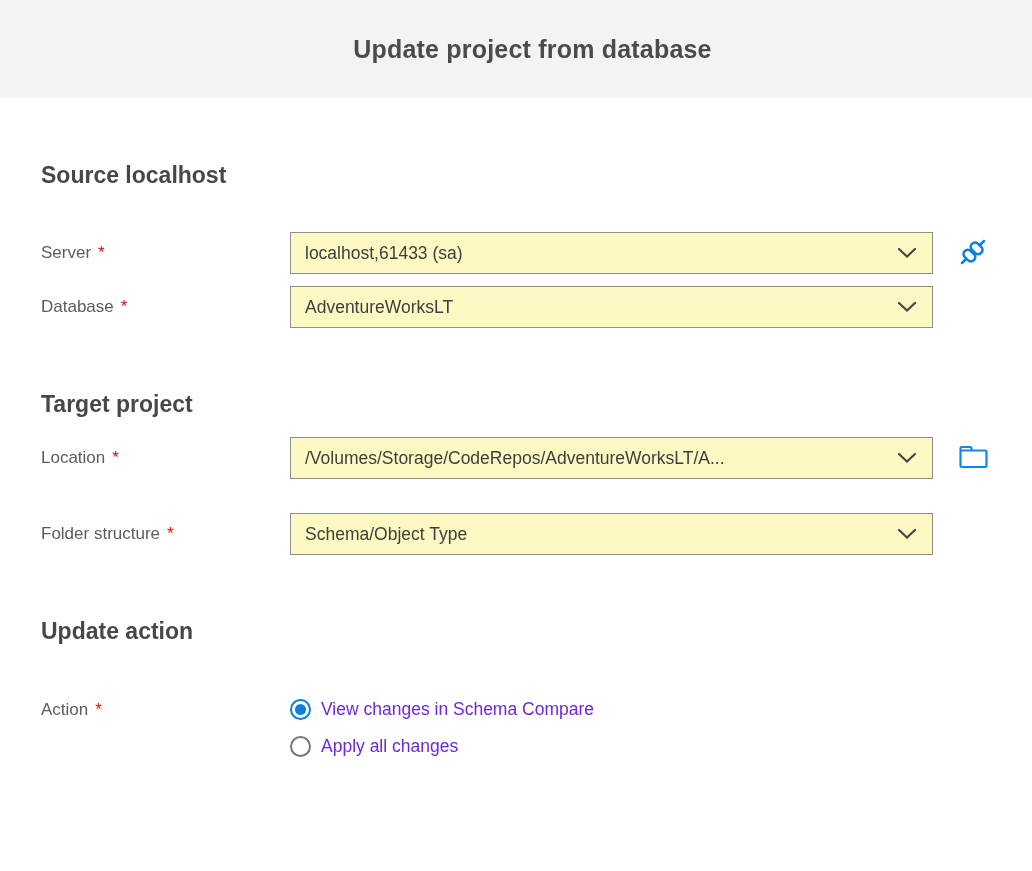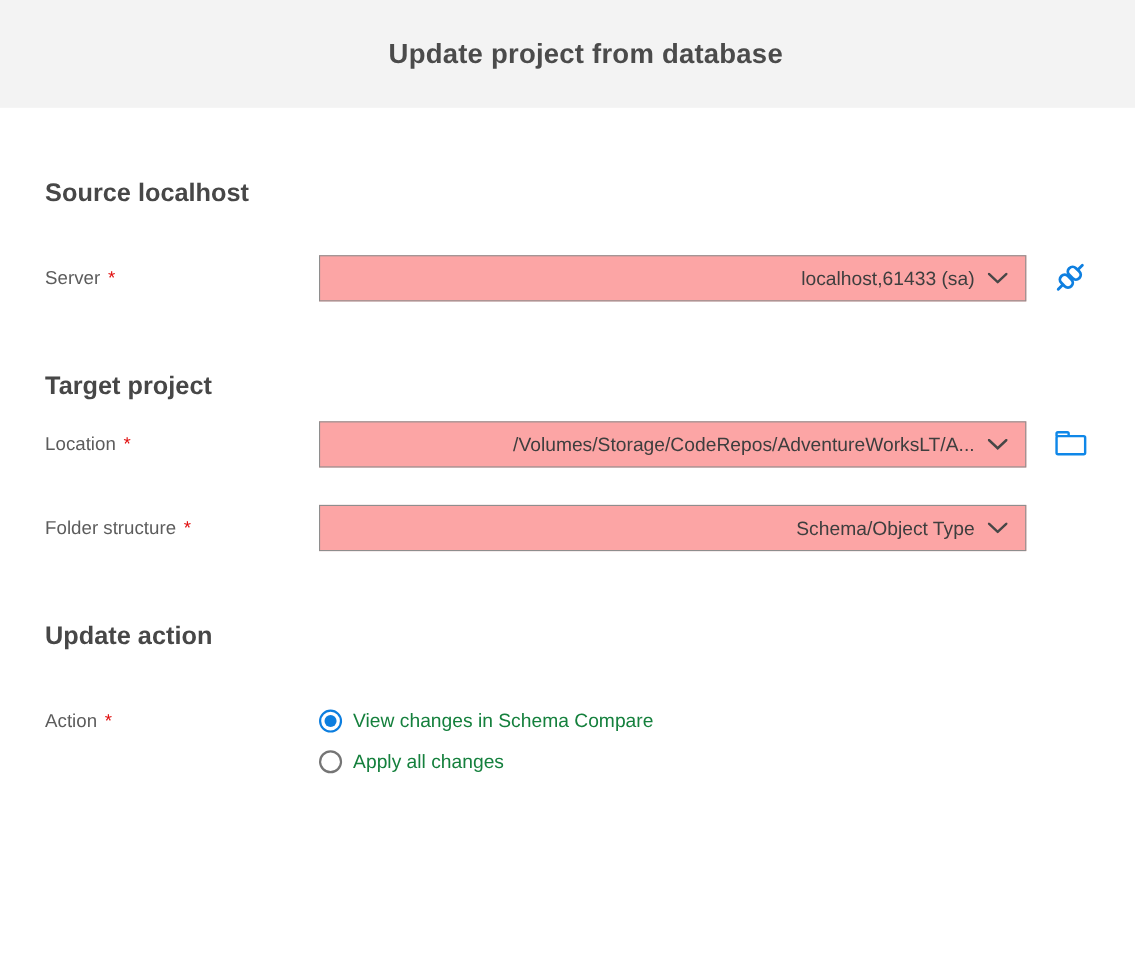--- a/index.html
+++ b/index.html
@@ -53,26 +53,25 @@
   }
   .required {
     color: #e00b0b;
     margin-left: 7px;
     font-size: 17px;
   }
   .dropdown {
     width: 643px;
     height: 42px;
     border: 1.5px solid #8e8e8e;
-    background: #fca5a5;
+    background: #fef9c3;
     display: flex;
     align-items: center;
     padding: 0 16px 0 14px;
     cursor: pointer;
-    text-align: right;
   }
   .dropdown .value {
     flex: 1;
     font-size: 17.5px;
     color: #3e3e3e;
     white-space: nowrap;
     overflow: hidden;
   }
   .chevron {
     flex-shrink: 0;
@@ -119,21 +118,21 @@
   }
   .radio-circle.selected .dot {
     width: 11px;
     height: 11px;
     border-radius: 50%;
     background: #0c7edf;
   }
   .radio-label {
     margin-left: 10px;
     font-size: 17.5px;
-    color: #15803d;
+    color: #6d28d9;
   }
   .row-action { align-items: flex-start; }
   .row-action .field-label { margin-top: 1px; }
 </style>
 </head>
 <body>
 
 <div class="header">
   <div class="title">Update project from database</div>
 </div>
@@ -159,20 +158,31 @@
             <line x1="4.5" y1="20" x2="10" y2="20"></line>
             <rect x="10.6" y="13.6" width="8.6" height="12.8" rx="4.2"></rect>
             <rect x="20.8" y="13.6" width="8.6" height="12.8" rx="4.2"></rect>
             <line x1="30" y1="20" x2="35.5" y2="20"></line>
           </g>
         </svg>
       </span>
     </button>
   </div>
 
+  <div class="form-row">
+    <div class="field-label"><span>Database</span><span class="required">*</span></div>
+    <div class="dropdown">
+      <span class="value">AdventureWorksLT</span>
+      <span class="chevron">
+        <svg width="18" height="10" viewBox="0 0 18 10">
+            <path d="M1 1 L9 8.5 L17 1" stroke="#474747" stroke-width="2.2" fill="none" stroke-linecap="round"></path>
+          </svg>
+      </span>
+    </div>
+  </div>
 
   <div class="section-heading h-target">Target project</div>
 
   <div class="form-row row-gap-lg">
     <div class="field-label"><span>Location</span><span class="required">*</span></div>
     <div class="dropdown">
       <span class="value">/Volumes/Storage/CodeRepos/AdventureWorksLT/A...</span>
       <span class="chevron">
         <svg width="18" height="10" viewBox="0 0 18 10">
             <path d="M1 1 L9 8.5 L17 1" stroke="#474747" stroke-width="2.2" fill="none" stroke-linecap="round"></path>

